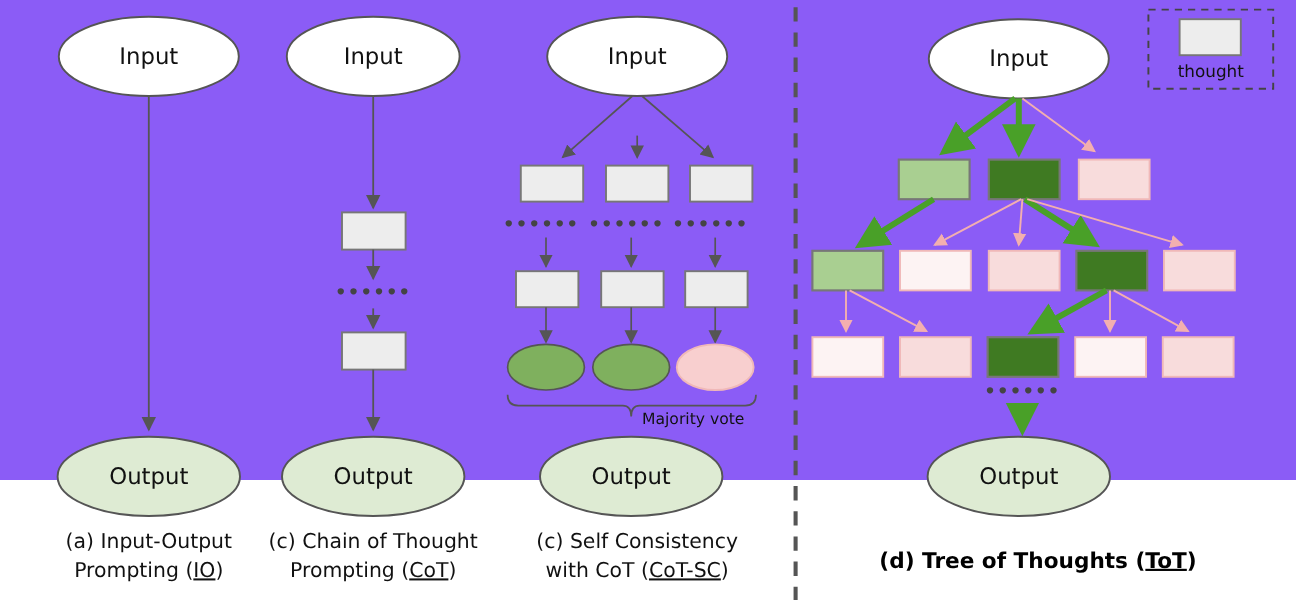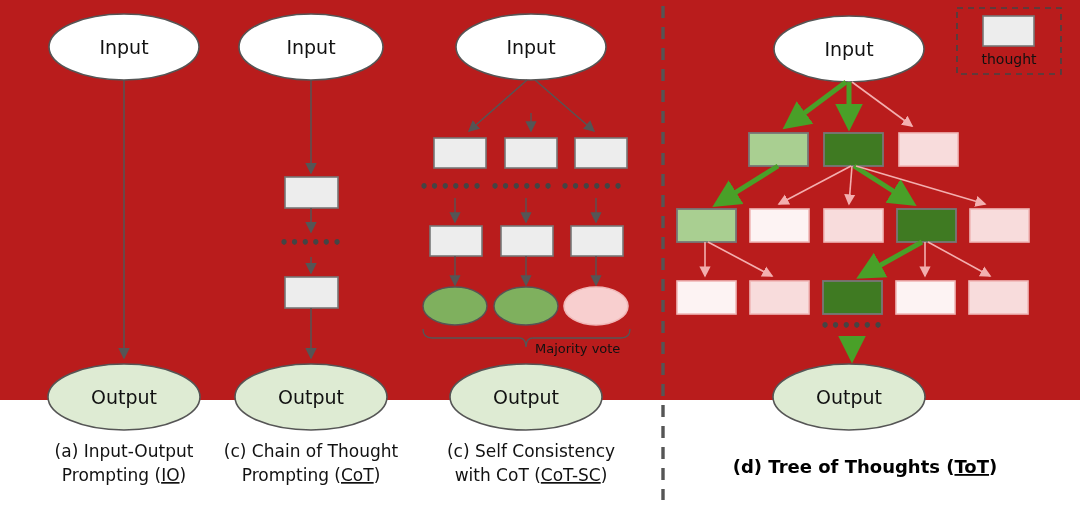--- a/index.html
+++ b/index.html
@@ -1,18 +1,18 @@
 <!DOCTYPE html>
 <html><head>
 <meta charset="utf-8">
 <style>
   html,body{margin:0;padding:0;background:#ffffff;}
   body{width:1080px;height:506px;overflow:hidden;
        font-family:"DejaVu Sans","Liberation Sans",sans-serif;}
-  #root{position:relative;width:1080px;height:400px;background:#b91c1c;}
+  #root{position:relative;width:1080px;height:400px;background:#8b5cf6;}
   svg{display:block;}
   .node-label{font-family:"DejaVu Sans","Liberation Sans",sans-serif;
               font-size:19px;fill:#111;text-anchor:middle;dominant-baseline:middle;}
   .caption{font-family:"DejaVu Sans","Liberation Sans",sans-serif;
            font-size:17px;fill:#111;text-anchor:middle;}
   .caption-bold{font-family:"DejaVu Sans","Liberation Sans",sans-serif;
            font-size:18px;font-weight:bold;fill:#000;text-anchor:middle;}
   .small-label{font-family:"DejaVu Sans","Liberation Sans",sans-serif;
            font-size:13px;fill:#111;text-anchor:start;}
   .legend-label{font-family:"DejaVu Sans","Liberation Sans",sans-serif;

